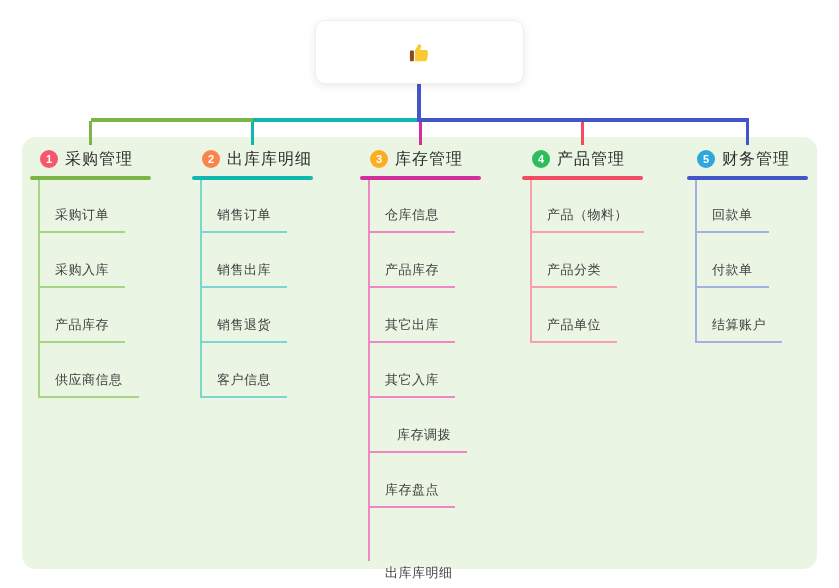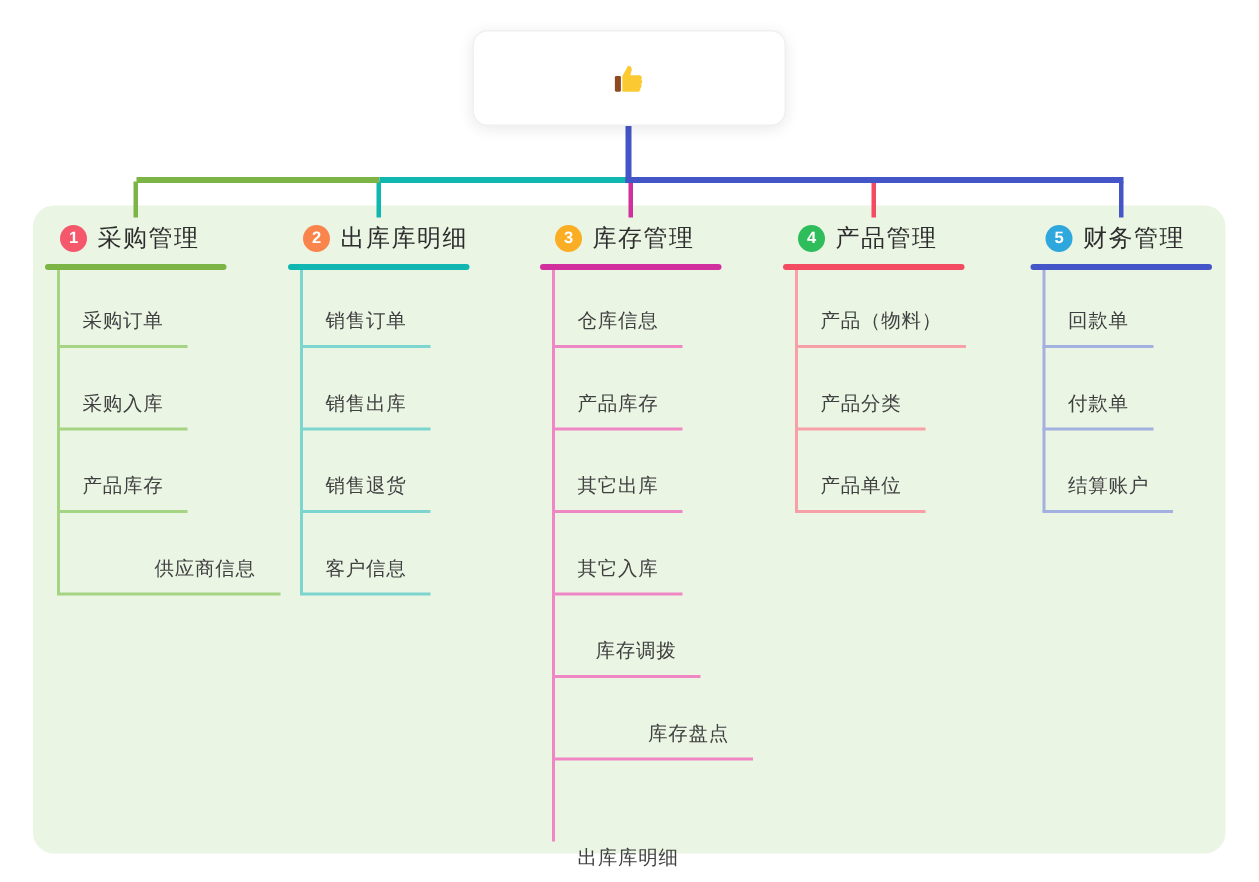--- a/index.html
+++ b/index.html
@@ -46,21 +46,21 @@
   <div id="branches">
       <div class="branch-header" style="left: 40px; top: 148px; height: 22px;">
         <div class="branch-badge" style="background: rgb(244, 88, 106);">1</div>
         <div class="branch-label">采购管理</div>
       </div>
       <div class="branch-underline" style="left: 30px; top: 176px; width: 121px; background: rgb(124, 181, 69);"></div>
       <div class="branch-spine" style="left: 38px; top: 179px; height: 217px; background: rgb(166, 212, 133);"></div>
       <div class="child-item" style="left: 38px; top: 205px; border-bottom-color: rgb(166, 212, 133);"><div class="child-label" style="display: inline;">采购订单</div></div>
       <div class="child-item" style="left: 38px; top: 260px; border-bottom-color: rgb(166, 212, 133);"><div class="child-label" style="display: inline;">采购入库</div></div>
       <div class="child-item" style="left: 38px; top: 315px; border-bottom-color: rgb(166, 212, 133);"><div class="child-label" style="display: inline;">产品库存</div></div>
-      <div class="child-item" style="left: 38px; top: 370px; border-bottom-color: rgb(166, 212, 133);"><div class="child-label" style="display: inline; margin-left: 48px;">供应商信息</div></div>
+      <div class="child-item" style="left: 38px; top: 370px; border-bottom-color: rgb(166, 212, 133);"><div class="child-label" style="display: inline;">供应商信息</div></div>
       <div class="branch-header" style="left: 202px; top: 148px; height: 22px;">
         <div class="branch-badge" style="background: rgb(249, 133, 77);">2</div>
         <div class="branch-label">出库库明细</div>
       </div>
       <div class="branch-underline" style="left: 192px; top: 176px; width: 121px; background: rgb(16, 183, 177);"></div>
       <div class="branch-spine" style="left: 200px; top: 179px; height: 217px; background: rgb(124, 213, 207);"></div>
       <div class="child-item" style="left: 200px; top: 205px; border-bottom-color: rgb(124, 213, 207);"><div class="child-label" style="display: inline;">销售订单</div></div>
       <div class="child-item" style="left: 200px; top: 260px; border-bottom-color: rgb(124, 213, 207);"><div class="child-label" style="display: inline;">销售出库</div></div>
       <div class="child-item" style="left: 200px; top: 315px; border-bottom-color: rgb(124, 213, 207);"><div class="child-label" style="display: inline;">销售退货</div></div>
       <div class="child-item" style="left: 200px; top: 370px; border-bottom-color: rgb(124, 213, 207);"><div class="child-label" style="display: inline;">客户信息</div></div>
@@ -68,21 +68,21 @@
         <div class="branch-badge" style="background: rgb(251, 174, 36);">3</div>
         <div class="branch-label">库存管理</div>
       </div>
       <div class="branch-underline" style="left: 360px; top: 176px; width: 121px; background: rgb(209, 47, 157);"></div>
       <div class="branch-spine" style="left: 368px; top: 179px; height: 382px; background: rgb(239, 135, 196);"></div>
       <div class="child-item" style="left: 368px; top: 205px; border-bottom-color: rgb(239, 135, 196);"><div class="child-label" style="display: inline;">仓库信息</div></div>
       <div class="child-item" style="left: 368px; top: 260px; border-bottom-color: rgb(239, 135, 196);"><div class="child-label" style="display: inline;">产品库存</div></div>
       <div class="child-item" style="left: 368px; top: 315px; border-bottom-color: rgb(239, 135, 196);"><div class="child-label" style="display: inline;">其它出库</div></div>
       <div class="child-item" style="left: 368px; top: 370px; border-bottom-color: rgb(239, 135, 196);"><div class="child-label" style="display: inline;">其它入库</div></div>
       <div class="child-item" style="left: 368px; top: 425px; border-bottom-color: rgb(239, 135, 196);"><div class="child-label" style="display: inline; margin-left: 12px;">库存调拨</div></div>
-      <div class="child-item" style="left: 368px; top: 480px; border-bottom-color: rgb(239, 135, 196);"><div class="child-label" style="display: inline; margin-left: 47px;">库存盘点</div></div>
+      <div class="child-item" style="left: 368px; top: 480px; border-bottom-color: rgb(239, 135, 196);"><div class="child-label" style="display: inline;">库存盘点</div></div>
       <div class="child-item" style="left: 368px; top: 547px; border-bottom-color: rgb(239, 135, 196); margin-top: 16px;"><div class="child-label" style="display: inline;">出库库明细</div></div>
       <div class="branch-header" style="left: 532px; top: 148px; height: 22px;">
         <div class="branch-badge" style="background: rgb(47, 189, 92);">4</div>
         <div class="branch-label">产品管理</div>
       </div>
       <div class="branch-underline" style="left: 522px; top: 176px; width: 121px; background: rgb(243, 75, 97);"></div>
       <div class="branch-spine" style="left: 530px; top: 179px; height: 162px; background: rgb(247, 160, 168);"></div>
       <div class="child-item" style="left: 530px; top: 205px; border-bottom-color: rgb(247, 160, 168);"><div class="child-label" style="display: inline;">产品（物料）</div></div>
       <div class="child-item" style="left: 530px; top: 260px; border-bottom-color: rgb(247, 160, 168);"><div class="child-label" style="display: inline;">产品分类</div></div>
       <div class="child-item" style="left: 530px; top: 315px; border-bottom-color: rgb(247, 160, 168);"><div class="child-label" style="display: inline;">产品单位</div></div>

